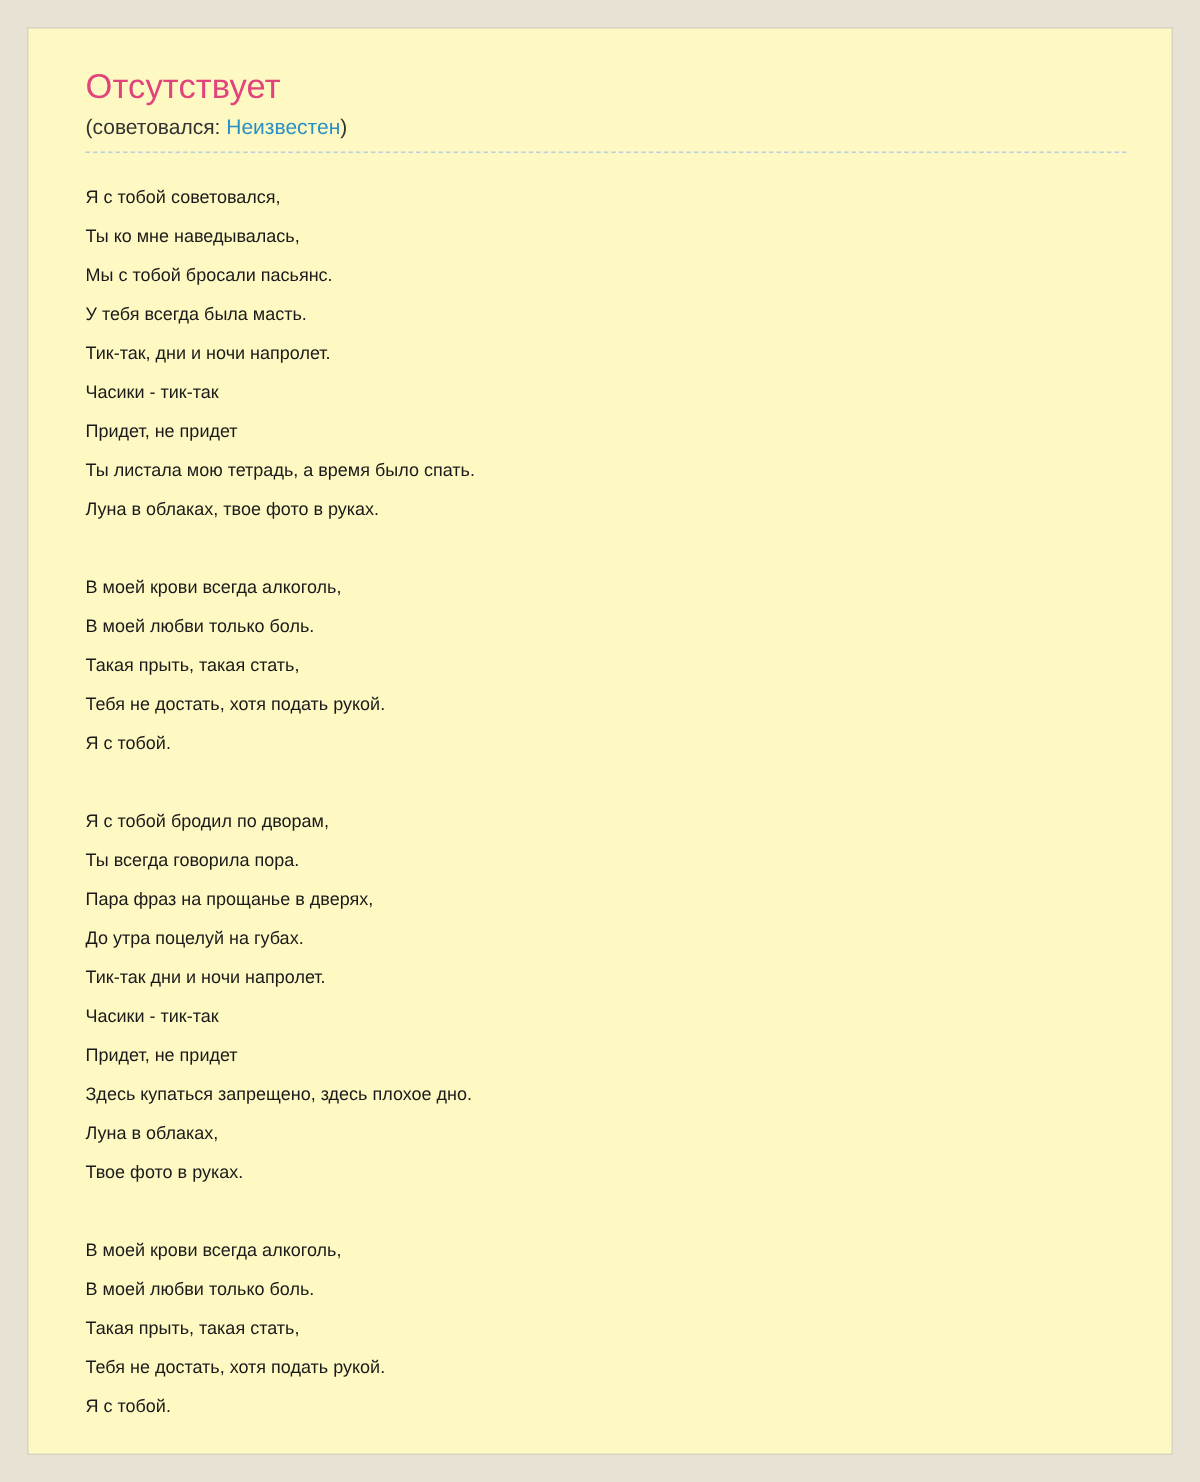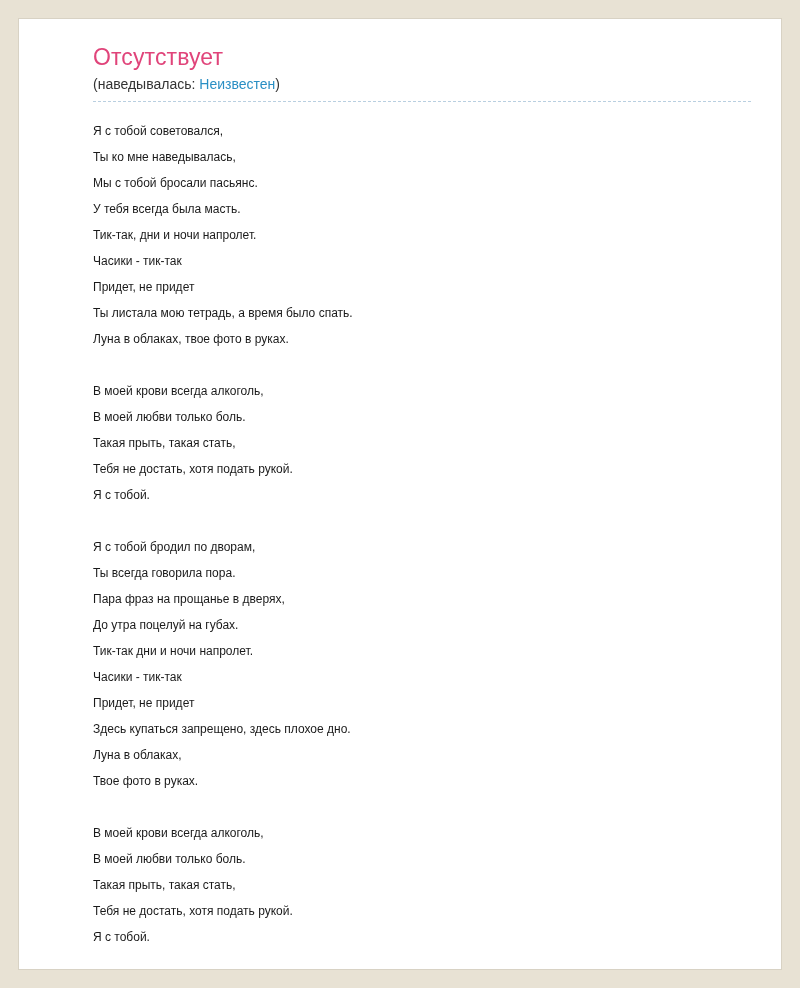--- a/index.html
+++ b/index.html
@@ -12,25 +12,24 @@
     background: #e8e2d4;
     font-family: "Liberation Sans", sans-serif;
     -webkit-font-smoothing: antialiased;
   }
   .page-frame {
     position: absolute;
     left: 18px;
     top: 18px;
     width: 764px;
     height: 952px;
-    background: #ffffff;
+    background: #fef9c3;
     border: 1px solid #d8d2c4;
     box-sizing: border-box;
     overflow: hidden;
-    padding-left: 36px;
   }
   .content {
     padding: 26px 30px 0 38px;
   }
   .song-title {
     color: #e0447a;
     font-size: 23px;
     font-weight: normal;
     line-height: 1.1;
     margin: 0 0 6px 0;
@@ -65,19 +64,19 @@
 </style>
 </head>
 <body>
 
 <div class="page-frame">
   <div class="content">
 
     <h1 class="song-title">Отсутствует</h1>
 
     <div class="artist-line">
-      <span>(наведывалась: </span><a class="artist-link" href="#">Неизвестен</a><span>)</span>
+      <span>(советовался: </span><a class="artist-link" href="#">Неизвестен</a><span>)</span>
     </div>
 
     <div class="lyrics" id="lyrics-body"><p class="lyrics-stanza"><span class="lyrics-line">Я с тобой советовался,</span><span class="lyrics-line">Ты ко мне наведывалась,</span><span class="lyrics-line">Мы с тобой бросали пасьянс.</span><span class="lyrics-line">У тебя всегда была масть.</span><span class="lyrics-line">Тик-так, дни и ночи напролет.</span><span class="lyrics-line">Часики - тик-так</span><span class="lyrics-line">Придет, не придет</span><span class="lyrics-line">Ты листала мою тетрадь, а время было спать.</span><span class="lyrics-line">Луна в облаках, твое фото в руках.</span></p><p class="lyrics-stanza"><span class="lyrics-line">В моей крови всегда алкоголь,</span><span class="lyrics-line">В моей любви только боль.</span><span class="lyrics-line">Такая прыть, такая стать,</span><span class="lyrics-line">Тебя не достать, хотя подать рукой.</span><span class="lyrics-line">Я с тобой.</span></p><p class="lyrics-stanza"><span class="lyrics-line">Я с тобой бродил по дворам,</span><span class="lyrics-line">Ты всегда говорила пора.</span><span class="lyrics-line">Пара фраз на прощанье в дверях,</span><span class="lyrics-line">До утра поцелуй на губах.</span><span class="lyrics-line">Тик-так дни и ночи напролет.</span><span class="lyrics-line">Часики - тик-так</span><span class="lyrics-line">Придет, не придет</span><span class="lyrics-line">Здесь купаться запрещено, здесь плохое дно.</span><span class="lyrics-line">Луна в облаках,</span><span class="lyrics-line">Твое фото в руках.</span></p><p class="lyrics-stanza"><span class="lyrics-line">В моей крови всегда алкоголь,</span><span class="lyrics-line">В моей любви только боль.</span><span class="lyrics-line">Такая прыть, такая стать,</span><span class="lyrics-line">Тебя не достать, хотя подать рукой.</span><span class="lyrics-line">Я с тобой.</span></p></div>
 
   </div>
 </div>
 
 </body></html>

